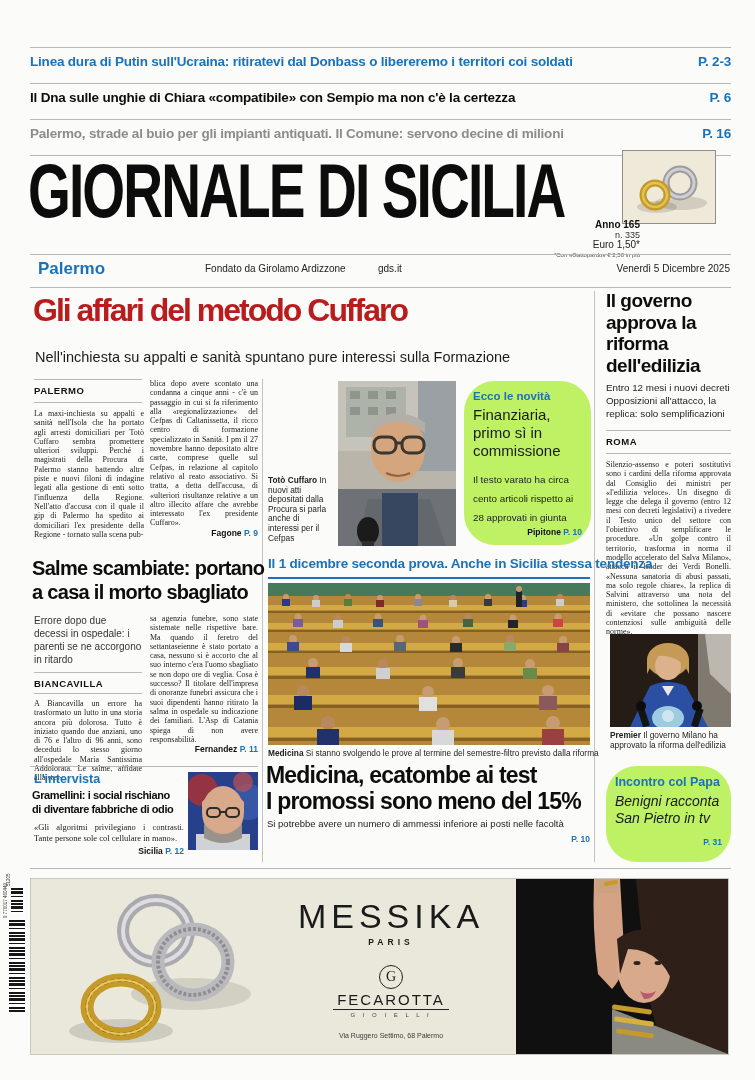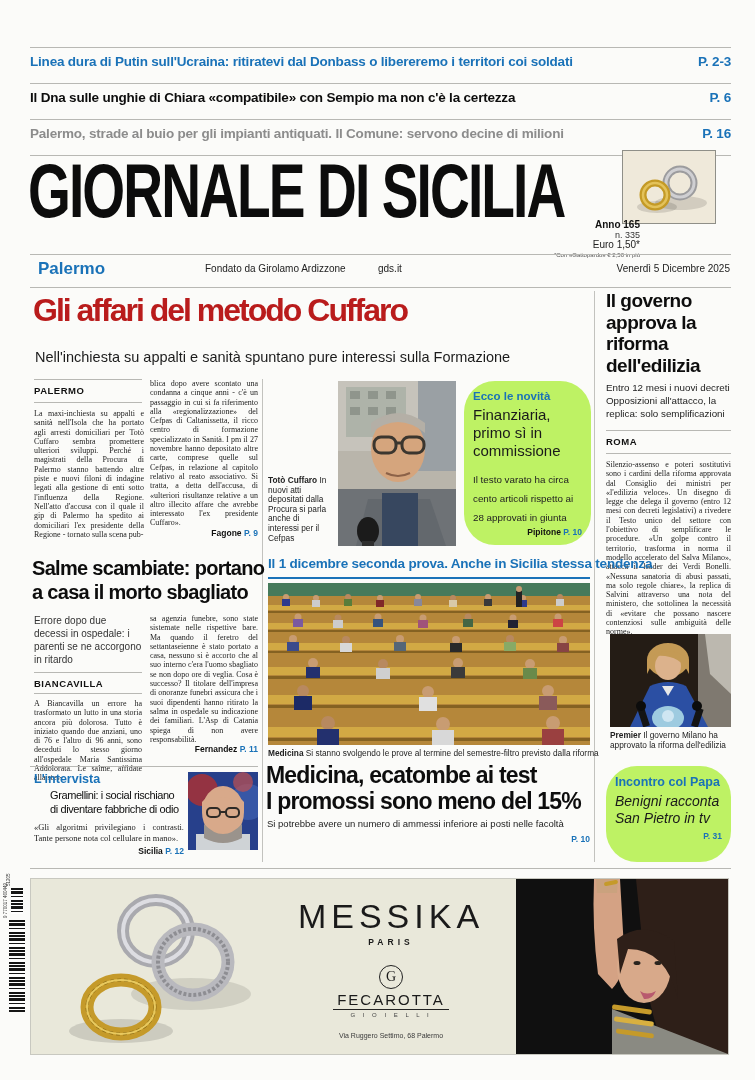--- a/index.html
+++ b/index.html
@@ -168,21 +168,21 @@
     </svg>
   </div>
   <div class="abs caption" style="left:610px;top:731px;width:121px;">
     <b>Premier</b> 
     <span>Il governo Milano ha approvato la riforma dell'edilizia</span>
   </div>
 
   <div class="graybox" style="left:606px;top:766px;width:125px;height:96px;box-sizing:border-box;padding:9px;">
     <div class="boxkicker" style="font-size:12.5px;">Incontro col Papa</div>
     <div style="font-size:14px;line-height:17px;color:#1a1a1a;margin-top:4px;font-style:italic;">Benigni racconta San Pietro in tv</div>
-    <div style="text-align:right;font-size:8.5px;font-weight:bold;margin-top:4px;">
+    <div style="text-align:right;font-size:8.5px;font-weight:bold;margin-top:10px;">
       <span class="pg blue">P. 31</span>
     </div>
   </div>
 
   <div class="abs" style="left:32px;top:556px;font-size:20px;font-weight:bold;letter-spacing:-0.7px;line-height:24px;color:#0d0d0d;white-space:nowrap;">
     <div>Salme scambiate: portano</div>
     <div>a casa il morto sbagliato</div>
   </div>
   <div class="abs" style="left:34px;top:614px;width:108px;">
     <div style="font-size:10px;line-height:13px;color:#333;">Errore dopo due decessi in ospedale: i parenti se ne accorgono in ritardo</div>
@@ -194,25 +194,25 @@
   <div class="abs" style="left:150px;top:614px;width:108px;">
     <div class="serifbody">sa agenzia funebre, sono state sistemate nelle rispettive bare. Ma quando il feretro del settantaseienne è stato portato a casa, nessuno si è accorto che al suo interno c'era l'uomo sbagliato se non dopo ore di veglia. Cosa è successo? Il titolare dell'impresa di onoranze funebri assicura che i suoi dipendenti hanno ritirato la salma in ospedale su indicazione dei familiari. L'Asp di Catania spiega di non avere responsabilità.</div>
     <div class="byline">
       <span>Fernandez</span>
        <span class="pg">P. 11</span>
     </div>
   </div>
 
   <div class="hrule" style="left:30px;top:766px;width:228px;"></div>
   <div class="abs boxkicker" style="left:34px;top:772px;font-size:12.5px;">L'intervista</div>
-  <div class="abs" style="left:50px;top:788px;font-size:11px;line-height:14px;font-weight:normal;letter-spacing:-0.4px;color:#0d0d0d;white-space:nowrap;">
+  <div class="abs" style="left:32px;top:788px;font-size:11px;line-height:14px;font-weight:bold;letter-spacing:-0.4px;color:#0d0d0d;white-space:nowrap;">
     <div>Gramellini: i social rischiano</div>
     <div>di diventare fabbriche di odio</div>
   </div>
-  <div class="abs serifbody" style="left:34px;top:822px;width:150px;font-size:8.5px;line-height:10.5px;">«Gli algoritmi privilegiano i contrasti. Tante persone nota col cellulare in mano».</div>
+  <div class="abs serifbody" style="left:34px;top:822px;width:150px;font-size:8.5px;line-height:10.5px;">«Gli algoritmi privilegiano i contrasti. Tante persone sole col cellulare in mano».</div>
   <div class="abs byline" style="left:34px;top:846px;width:150px;">
     <span>Sicilia</span>
      <span class="pg">P. 12</span>
   </div>
   <div class="abs" style="left:188px;top:772px;width:70px;height:78px;">
     <svg width="70" height="78">
       <rect width="70" height="78" fill="#27408b"></rect>
       <circle cx="14" cy="18" r="16" fill="#b03030" opacity="0.8"></circle>
       <circle cx="60" cy="30" r="18" fill="#3a5aa8" opacity="0.9"></circle>
       <circle cx="55" cy="10" r="10" fill="#c05050" opacity="0.7"></circle>

